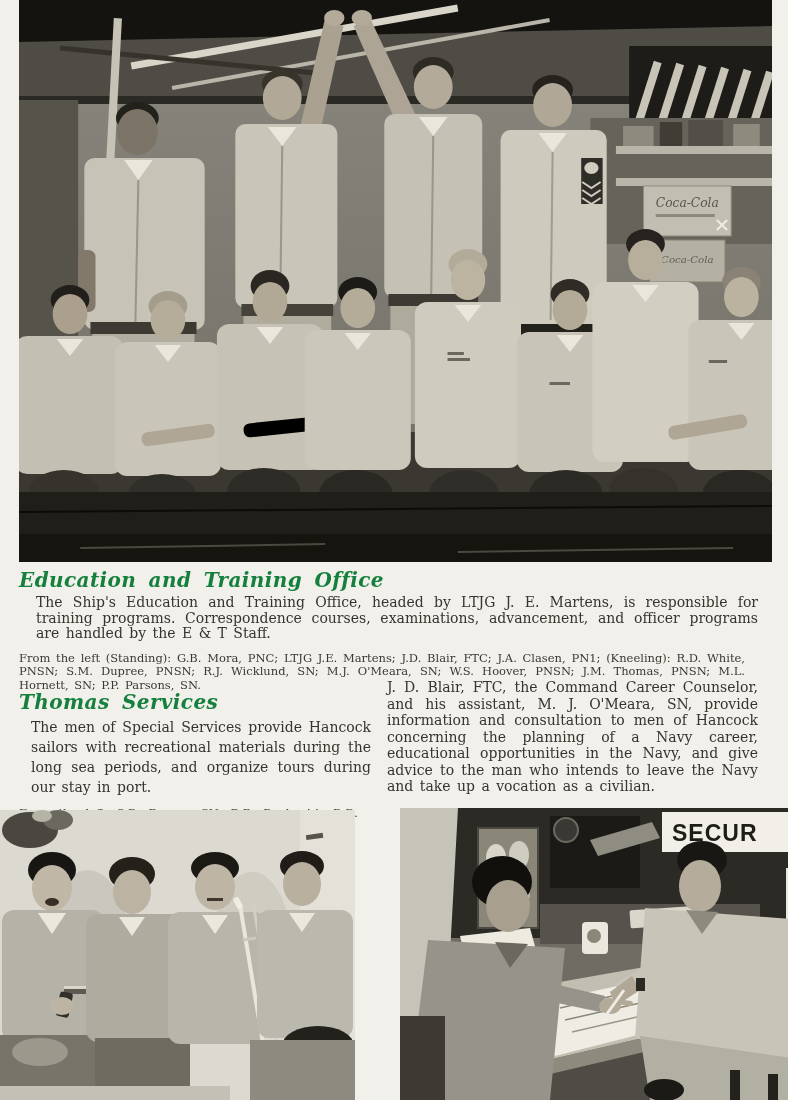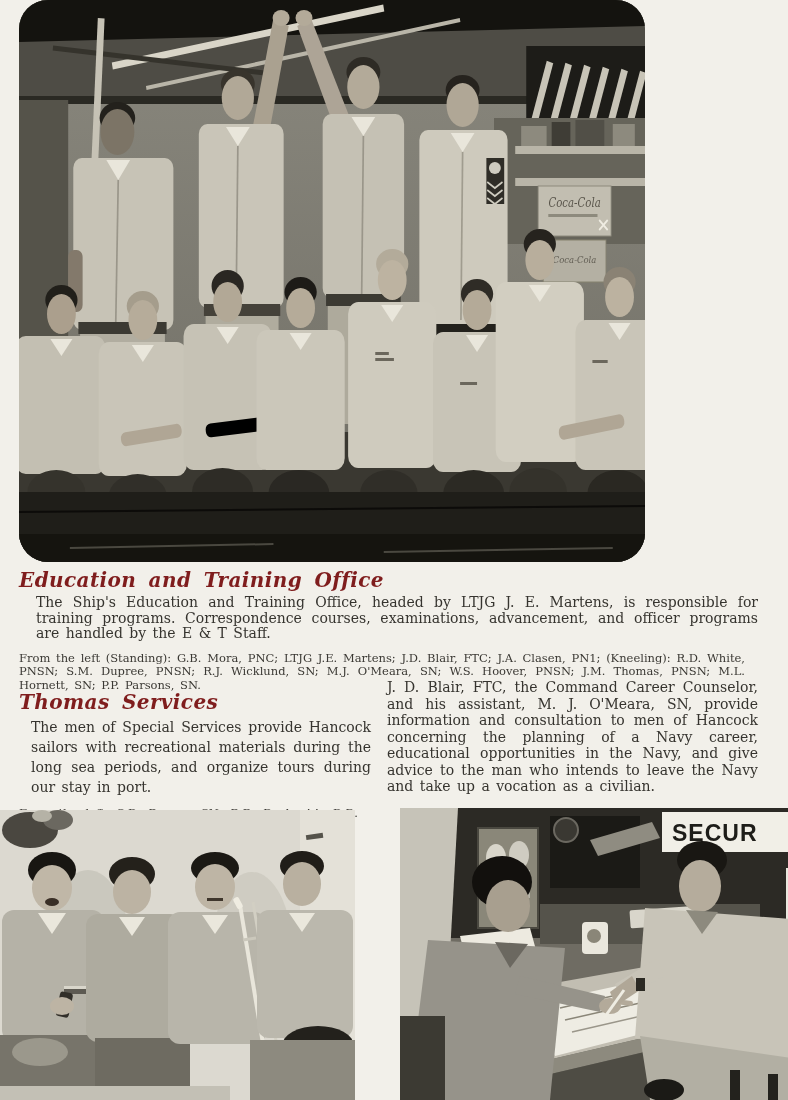--- a/index.html
+++ b/index.html
@@ -3,27 +3,27 @@
 <meta charset="utf-8">
 <style>
   html, body { margin:0; padding:0; background:#dedcd6; }
   .page {
     position:relative; width:788px; height:1100px;
     background:#f2f0ea; overflow:hidden;
     font-family:"DejaVu Serif", serif; color:#34322d;
   }
   figure.photo { position:absolute; margin:0; overflow:hidden; background:#777; }
   figure.photo svg { display:block; width:100%; height:100%; }
-  #photo-top { left:19px; top:0;    width:626px; height:562px;border-radius:29px; }
+  #photo-top { left:19px; top:0;    width:753px; height:562px; }
   #photo-bl  { left:0;    top:810px; width:355px; height:290px; }
   #photo-br  { left:383px; top:808px; width:405px; height:292px;margin-left:17px; }
 
   h2.sec {
     margin:0; font-size:20px; font-style:italic; font-weight:bold;
-    letter-spacing:0.4px; word-spacing:5px; color:#7f1d1d;
+    letter-spacing:0.4px; word-spacing:5px; color:#15803d;
   }
   .body-text {
     margin:3px 0 0 0; font-size:14px; line-height:16px;
     text-align:justify; word-spacing:2px; color:#36342f;
   }
   .caption-text {
     margin:10px 13px 0 0; font-size:11.5px; line-height:13.5px;
     text-align:justify; word-spacing:2px; color:#3b3934;
   }
   .section-edu { position:absolute; left:19px; top:568px; width:739px; }

